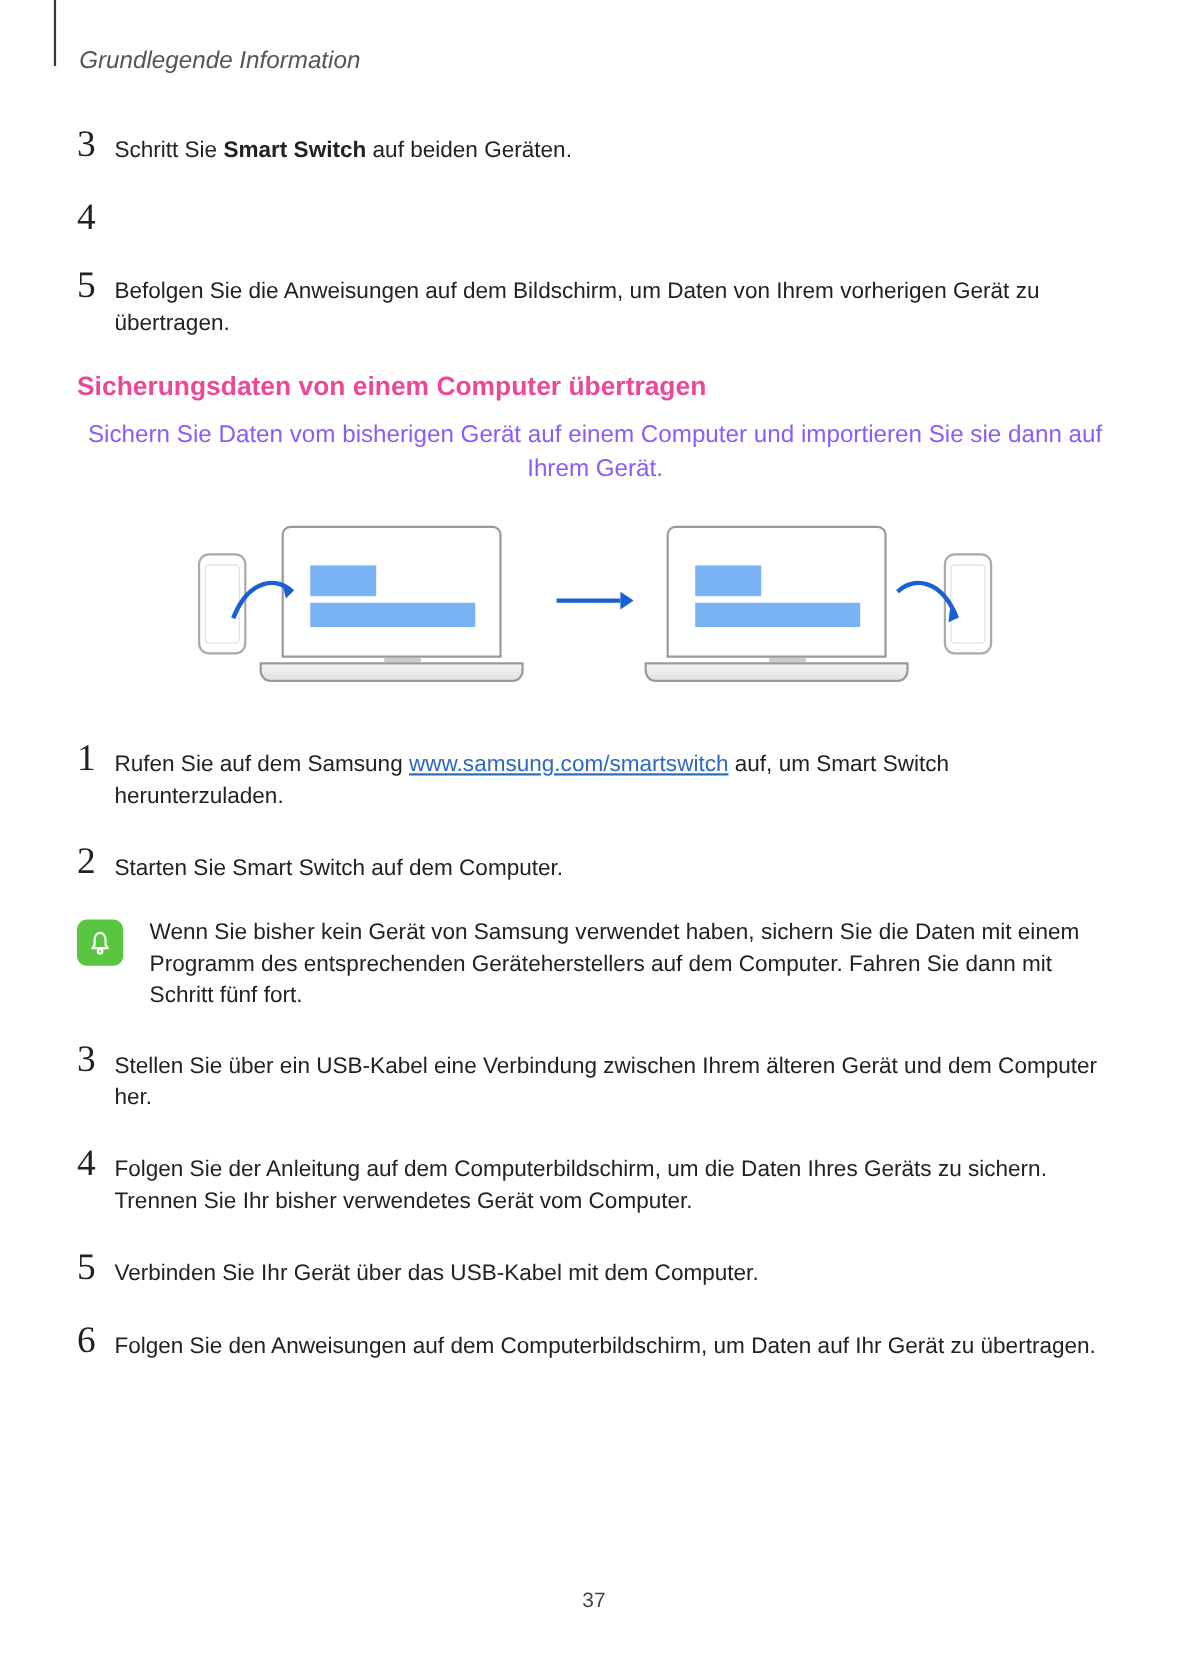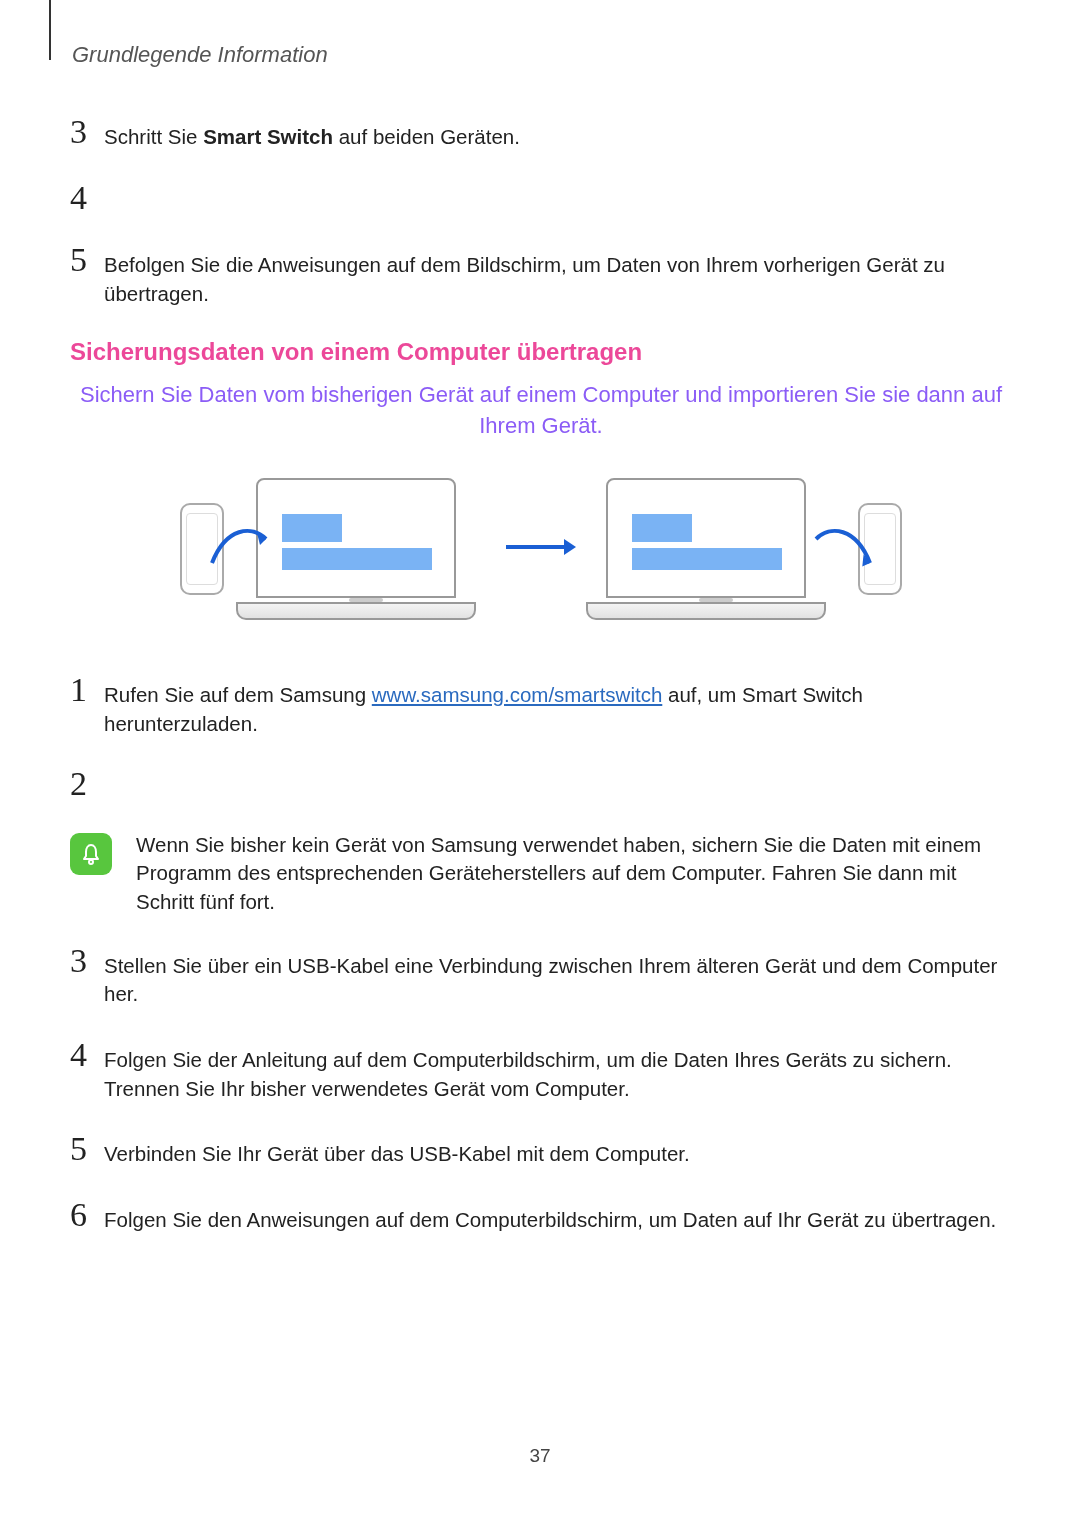--- a/index.html
+++ b/index.html
@@ -141,20 +141,21 @@
 
 <div class="steps">
   <div class="step">
     <div class="step-num">1</div>
     <div class="step-body">
       <span>Rufen Sie auf dem Samsung </span><a class="link" href="#">www.samsung.com/smartswitch</a><span> auf, um Smart Switch herunterzuladen.</span>
     </div>
   </div>
   <div class="step">
     <div class="step-num">2</div>
+    <div class="step-body">Starten Sie Smart Switch auf dem Computer.</div>
   </div>
 </div>
 
 <div class="note">
   <div class="note-icon-wrap">
     <div class="note-icon">
       <svg width="24" height="24" viewBox="0 0 24 24">
         <path d="M12 3 C9 3 7 6 7 10 L7 14 L5 17 L19 17 L17 14 L17 10 C17 6 15 3 12 3 Z" fill="none" stroke="#fff" stroke-width="2" stroke-linejoin="round"></path>
         <circle cx="12" cy="20" r="2" fill="none" stroke="#fff" stroke-width="2"></circle>
       </svg>

